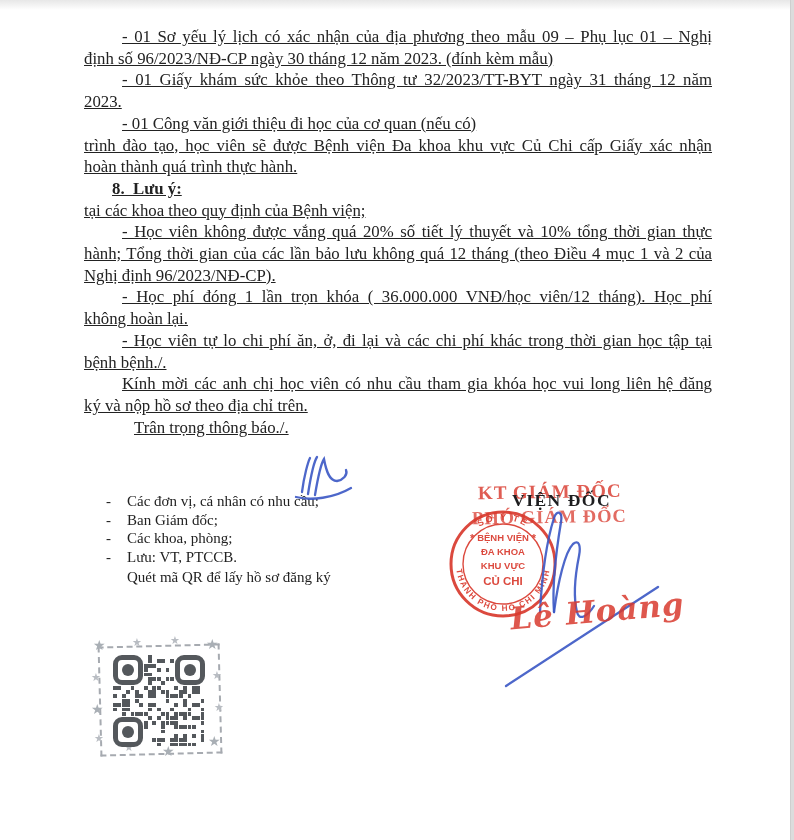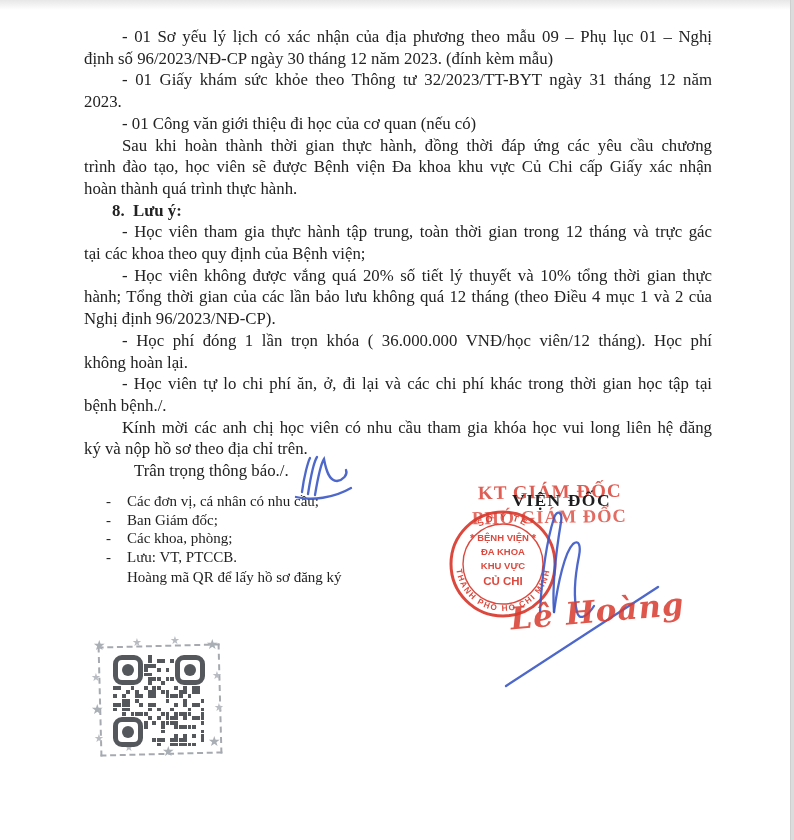--- a/index.html
+++ b/index.html
@@ -5,21 +5,21 @@
   html,body{margin:0;padding:0;background:#f2f2f2;}
   .page{
     position:relative;width:794px;height:840px;background:#ffffff;overflow:hidden;
     font-family:"Liberation Serif","DejaVu Serif",serif;color:var(--text,#222);
   }
   .scan-top{position:absolute;left:0;top:0;width:100%;height:10px;
     background:linear-gradient(#e7e7e7,#ffffff);}
   .scan-right{position:absolute;right:0;top:0;width:3px;height:100%;background:#dcdcdc;border-left:1px solid #cfcfcf;}
 
   
-  .content{position:absolute;left:84px;top:26px;width:628px;font-size:16.8px;line-height:21.7px;}
+  .content{position:absolute;left:84px;top:26px;width:628px;font-size:16.8px;line-height:21.7px;text-decoration:underline;}
   .ln{text-align:justify;text-align-last:justify;}
   .ln-end{text-align:left;text-align-last:left;}
   .ind{text-indent:38px;}
   .ind-h{text-indent:28px;font-weight:bold;white-space:pre-wrap;}
   .ind-t{text-indent:50px;}
 
   
   .noinhan{position:absolute;left:84px;top:492px;width:400px;}
   .noinhan-label{font-weight:bold;font-style:italic;font-size:16.5px;margin-left:8px;line-height:20px;}
   .recipient{position:relative;padding-left:43px;font-size:15px;line-height:18.6px;}
@@ -61,25 +61,23 @@
 <div class="page">
   <div class="scan-top"></div>
   <div class="scan-right"></div>
 
   <div class="content">
     <div class="ln ind">- 01 Sơ yếu lý lịch có xác nhận của địa phương theo mẫu 09 – Phụ lục 01 – Nghị</div>
     <div class="ln-end">định số 96/2023/NĐ-CP ngày 30 tháng 12 năm 2023. (đính kèm mẫu)</div>
     <div class="ln ind">- 01 Giấy khám sức khỏe theo Thông tư 32/2023/TT-BYT ngày 31 tháng 12 năm</div>
     <div class="ln-end">2023.</div>
     <div class="ln-end ind">- 01 Công văn giới thiệu đi học của cơ quan (nếu có)</div>
-    <div class="ln ind">Sau khi hoàn thành thời gian thực hành, đồng thời đáp ứng các yêu cầu chương</div>
     <div class="ln">trình đào tạo, học viên sẽ được Bệnh viện Đa khoa khu vực Củ Chi cấp Giấy xác nhận</div>
     <div class="ln-end">hoàn thành quá trình thực hành.</div>
     <div class="ln-end ind-h">8.  Lưu ý:</div>
-    <div class="ln ind">- Học viên tham gia thực hành tập trung, toàn thời gian trong 12 tháng và trực gác</div>
     <div class="ln-end">tại các khoa theo quy định của Bệnh viện;</div>
     <div class="ln ind">- Học viên không được vắng quá 20% số tiết lý thuyết và 10% tổng thời gian thực</div>
     <div class="ln">hành; Tổng thời gian của các lần bảo lưu không quá 12 tháng (theo Điều 4 mục 1 và 2 của</div>
     <div class="ln-end">Nghị định 96/2023/NĐ-CP).</div>
     <div class="ln ind">- Học phí đóng 1 lần trọn khóa ( 36.000.000 VNĐ/học viên/12 tháng). Học phí</div>
     <div class="ln-end">không hoàn lại.</div>
     <div class="ln ind">- Học viên tự lo chi phí ăn, ở, đi lại và các chi phí khác trong thời gian học tập tại</div>
     <div class="ln-end">bệnh bệnh./.</div>
     <div class="ln ind">Kính mời các anh chị học viên có nhu cầu tham gia khóa học vui long liên hệ đăng</div>
     <div class="ln-end">ký và nộp hồ sơ theo địa chỉ trên.</div>
@@ -96,21 +94,21 @@
       <span>Ban Giám đốc;</span>
     </div>
     <div class="recipient">
       <span class="dash">-</span>
       <span>Các khoa, phòng;</span>
     </div>
     <div class="recipient">
       <span class="dash">-</span>
       <span>Lưu: VT, PTCCB.</span>
     </div>
-    <div class="qr-caption">Hoàng mã QR để lấy hồ sơ đăng ký</div>
+    <div class="qr-caption">Quét mã QR để lấy hồ sơ đăng ký</div>
   </div>
 
   <div class="qr-wrap">
     <div class="qr-frame"></div>
     <span class="qr-star big" style="left:-1px;top:0px">★</span>
     <span class="qr-star" style="left:38px;top:-1px">★</span>
     <span class="qr-star" style="left:76px;top:-3px">★</span>
     <span class="qr-star big" style="left:112px;top:-1px">★</span>
     <span class="qr-star" style="left:-3px;top:34px">★</span>
     <span class="qr-star big" style="left:-3px;top:64px">★</span>

